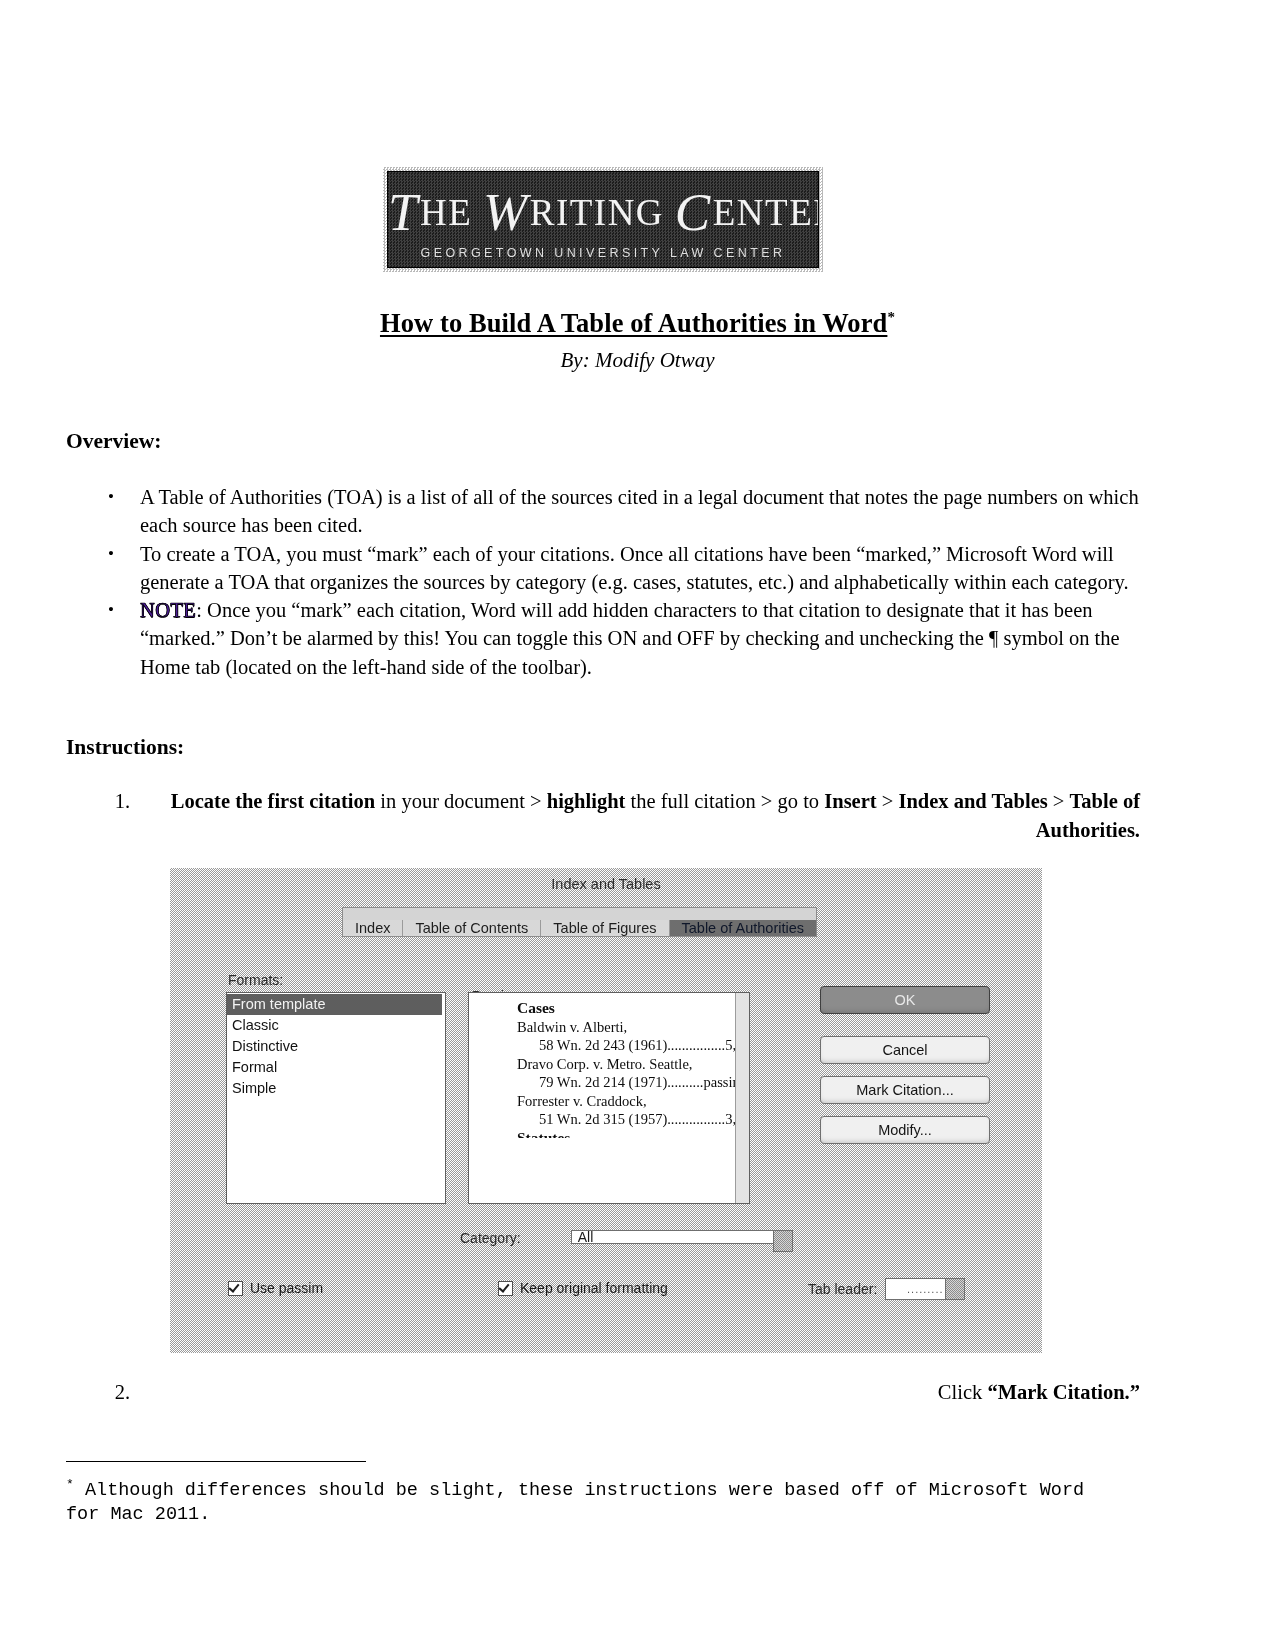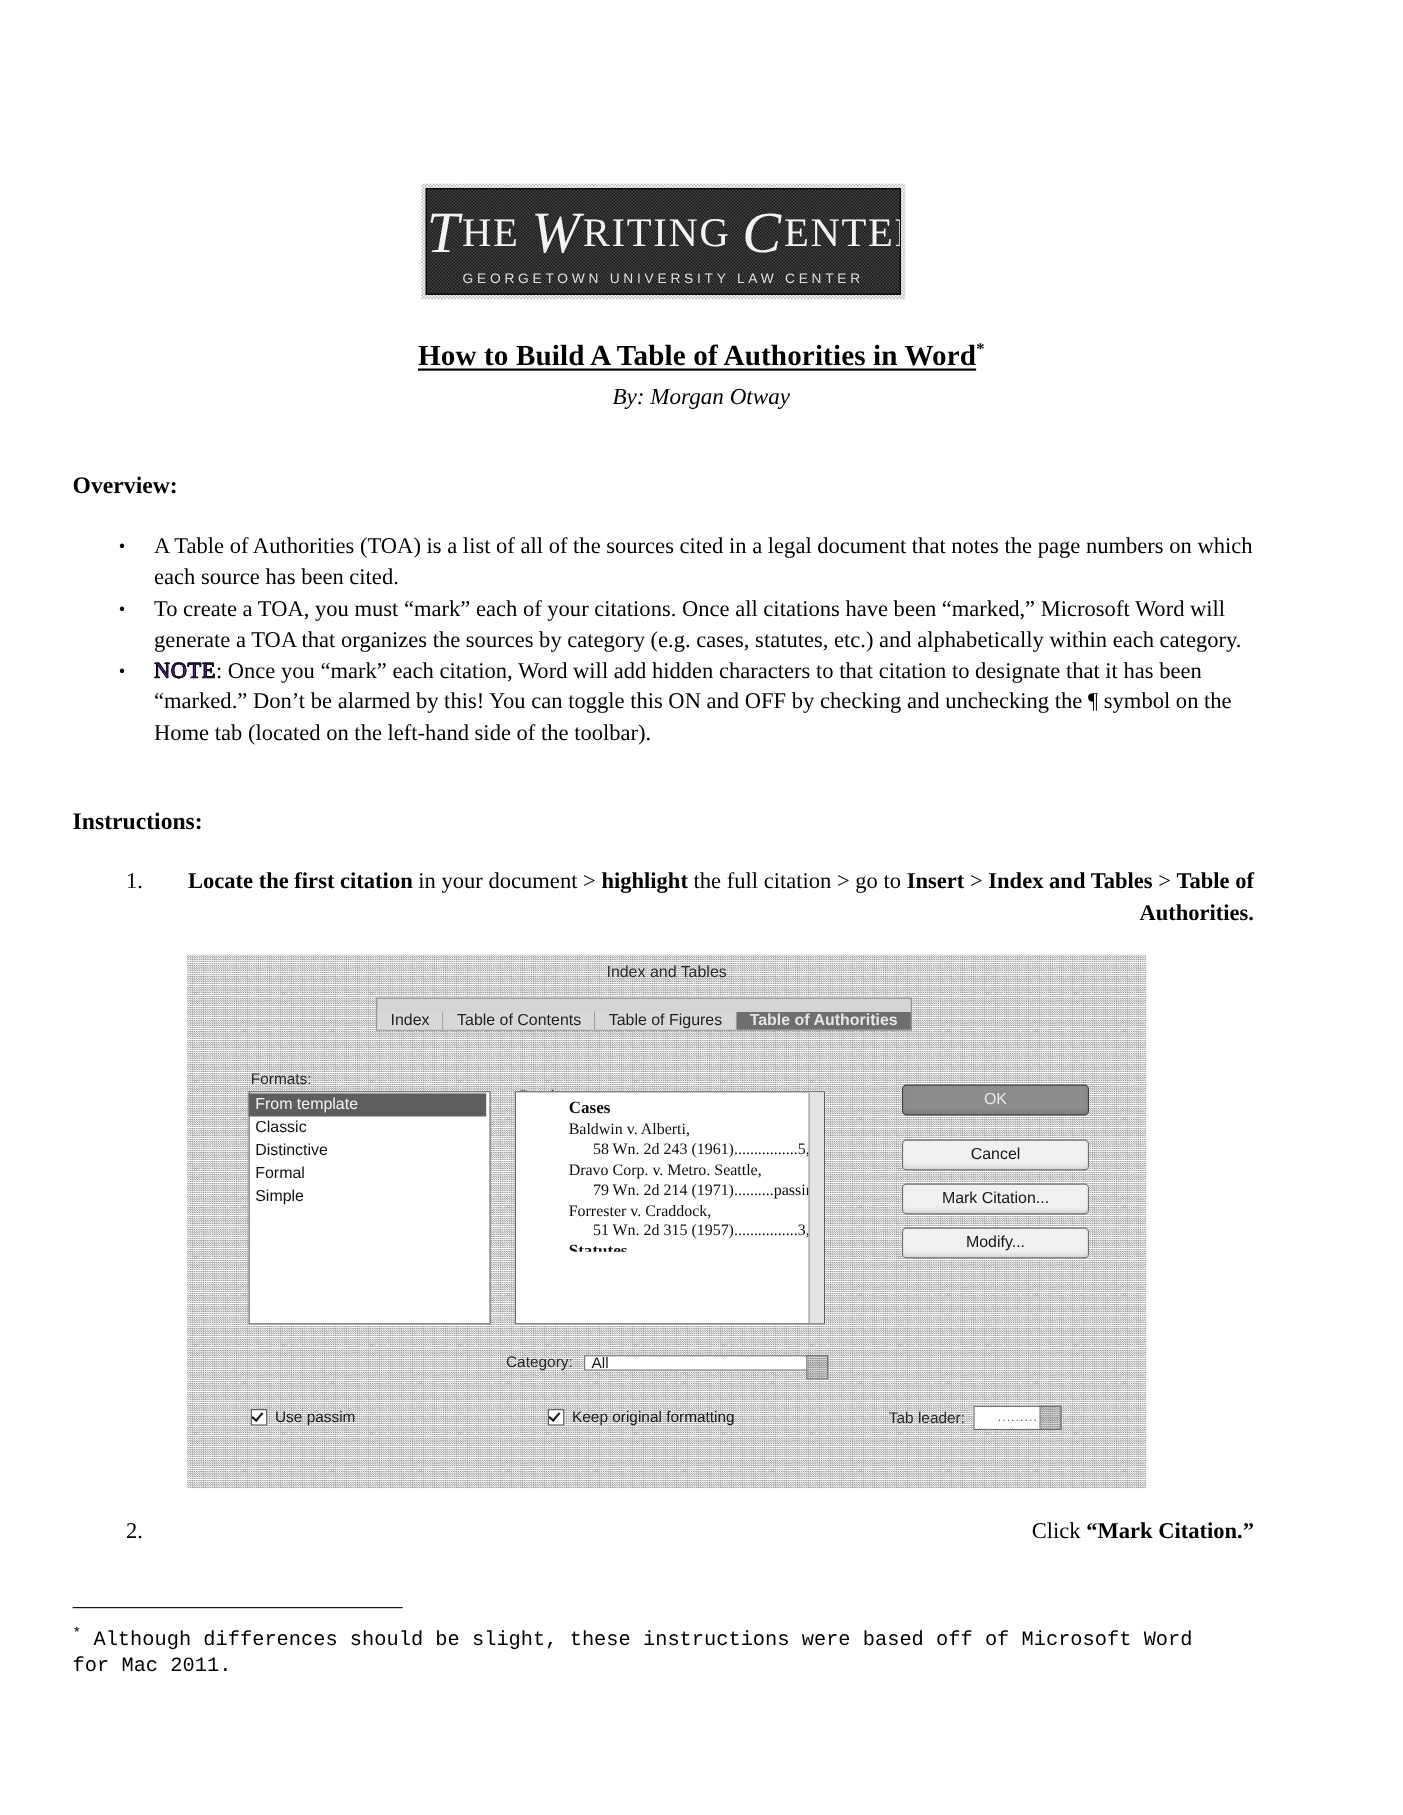--- a/index.html
+++ b/index.html
@@ -224,22 +224,21 @@
     padding: 0 12px;
     font-size: 14.5px;
     color: #1f1f1f;
     border-right: 1px solid #9b9b9b;
     background: #d8d8d8;
     white-space: nowrap;
   }
   .tab:last-child { border-right: none; }
   .tab.active {
     background: #6e6e6e;
-    color: #e5e5e5;
-    font-weight: bold;
+    color: #0f172a;
   }
 
   .label-sm {
     position: absolute;
     font-size: 14px;
     color: #2a2a2a;
   }
   #formats-label { left: 58px; top: 104px; }
   #preview-label { left: 302px; top: 104px; margin-top: 16px; }
   .formats-list {
@@ -332,22 +331,23 @@
   }
   #btn-cancel { top: 168px; }
   #btn-mark { top: 208px; }
   #btn-modify { top: 248px; }
 
   .category-row {
     position: absolute;
     left: 290px;
     top: 362px;
     display: flex;
-    align-items: flex-end;
+    align-items: flex-start;
     font-size: 14px;
+    gap: 40px;
   }
   .category-label { margin-right: 10px; color: #2a2a2a; }
   .category-select {
     width: 222px;
     height: 14px;
     background: #ffffff;
     border: 1px solid #6f6f6f;
     display: flex;
     align-items: center;
     padding-left: 6px;
@@ -451,21 +451,21 @@
 <div class="page">
 
   <div class="logo-wrap">
     <div class="logo-inner">
       <div class="logo-title"><span class="drop">T</span>HE <span class="drop">W</span>RITING <span class="drop">C</span>ENTER</div>
       <div class="logo-sub">GEORGETOWN UNIVERSITY LAW CENTER</div>
     </div>
   </div>
 
   <div class="doc-title"><span class="ul">How to Build A Table of Authorities in Word</span><sup>*</sup></div>
-  <div class="byline">By: Morgan Otway</div>
+  <div class="byline">By: Modify Otway</div>
 
   <div class="heading" id="overview-heading">Overview:</div>
 
   <div class="bullets">
     <div class="bullet-row">
       <div class="bullet-mark">•</div>
       <div class="bullet-text">A Table of Authorities (TOA) is a list of all of the sources cited in a legal document that notes the page numbers on which each source has been cited.</div>
     </div>
     <div class="bullet-row">
       <div class="bullet-mark">•</div>

